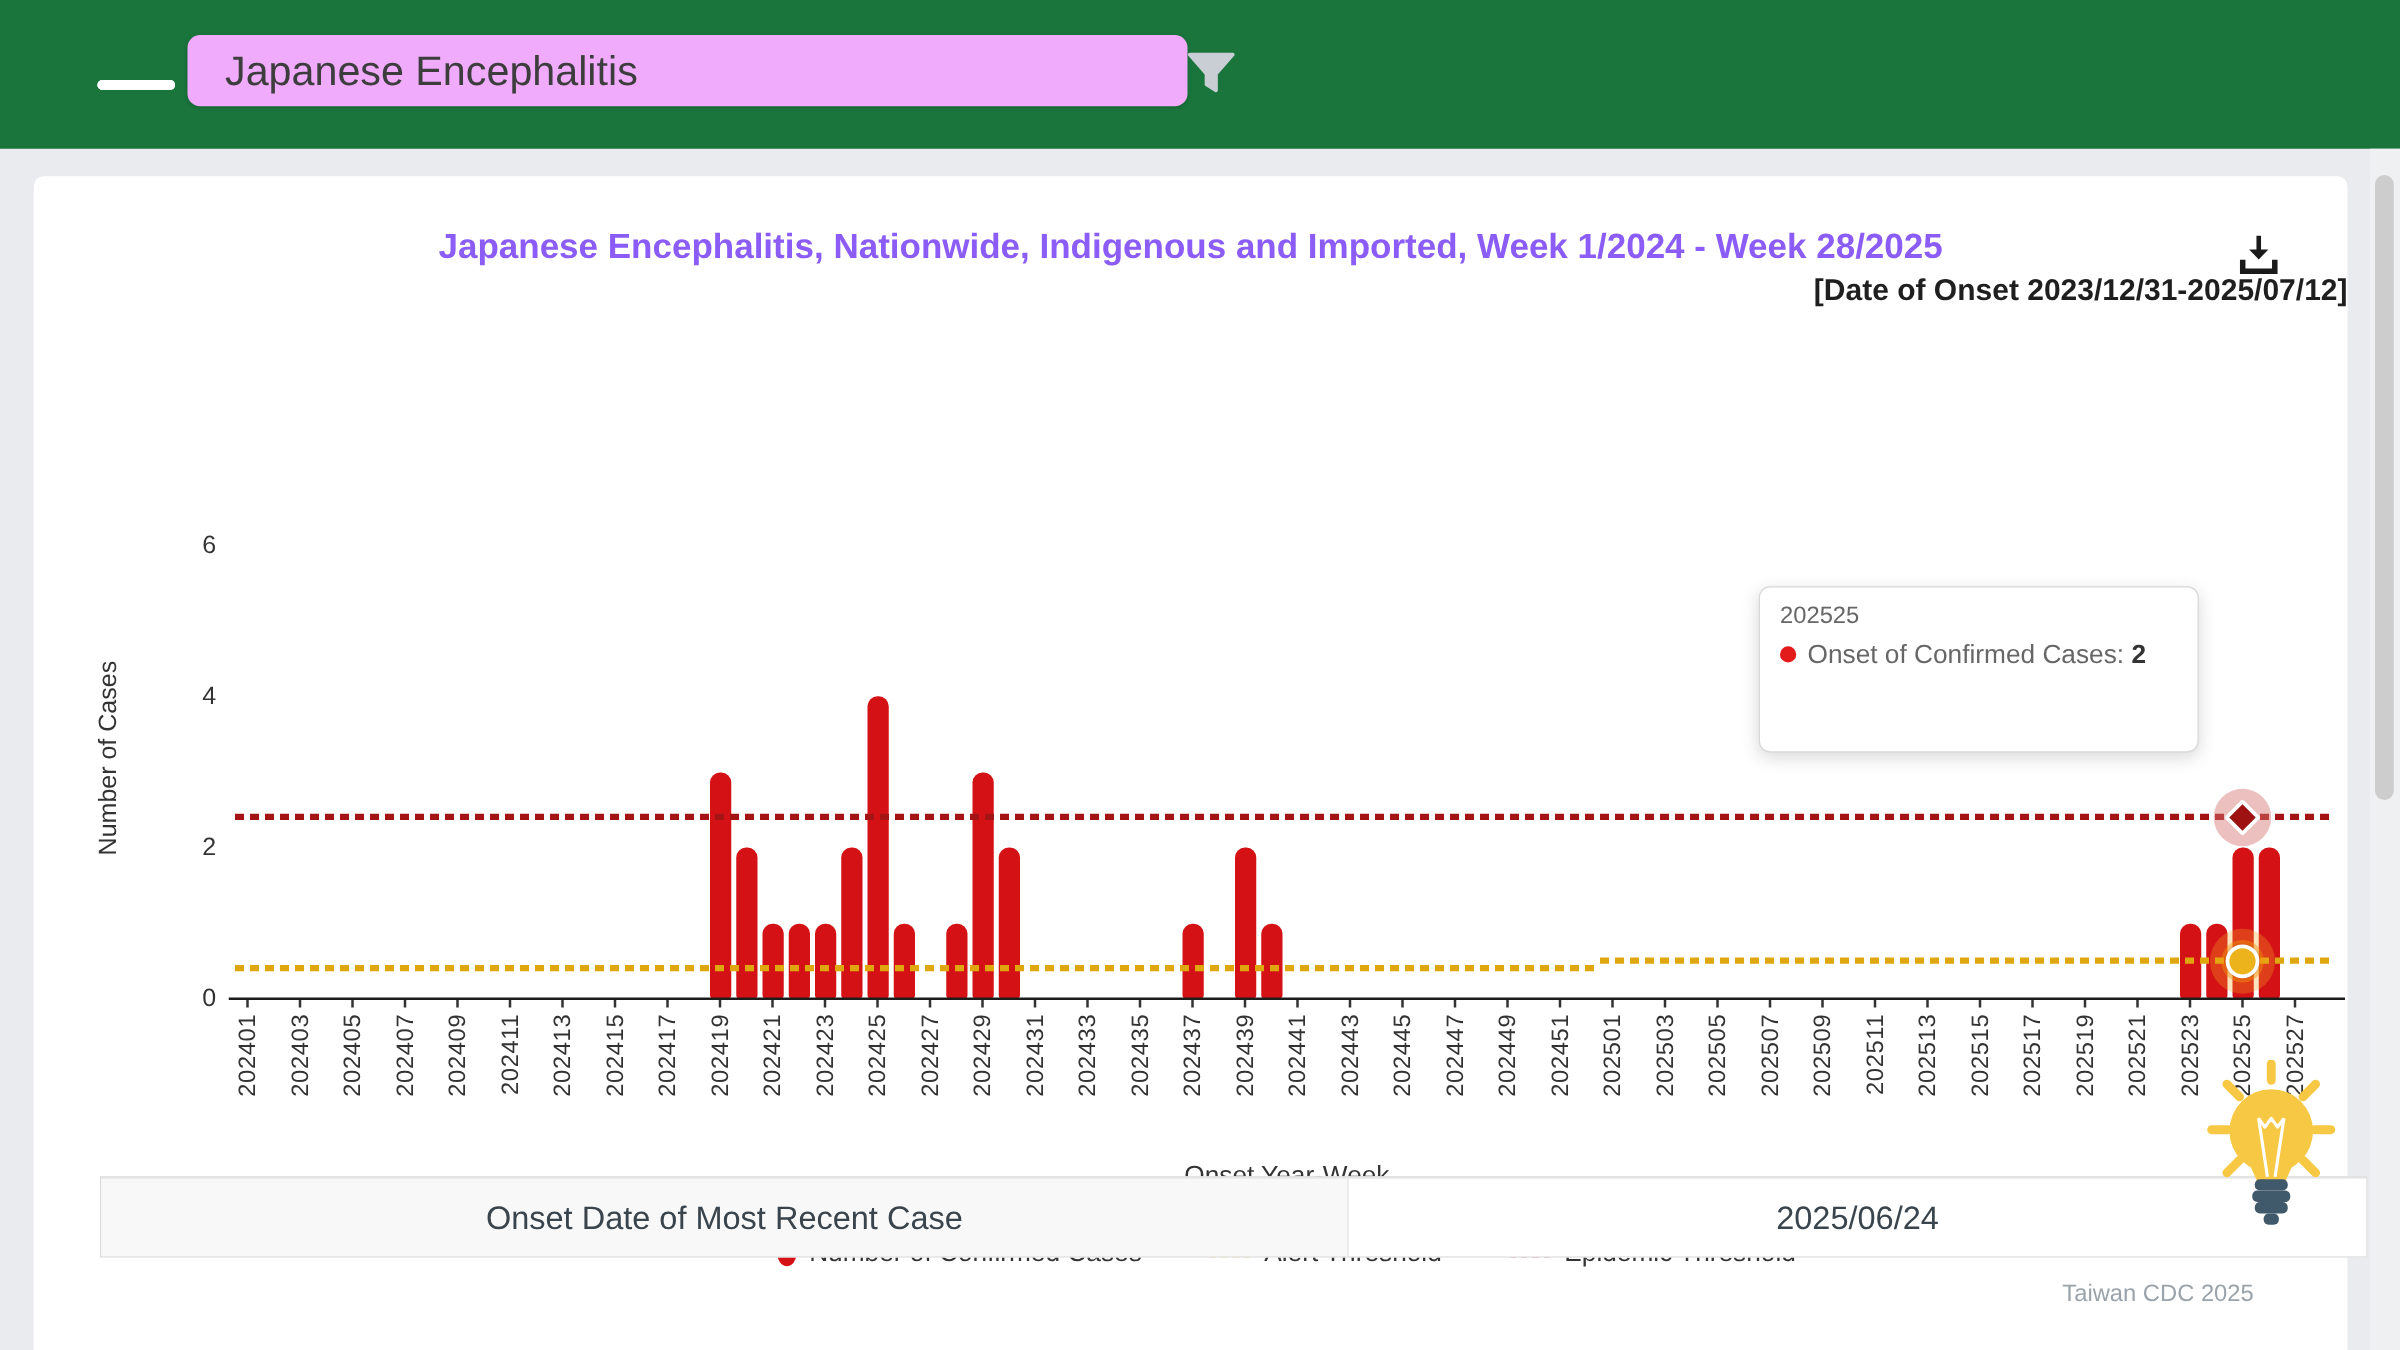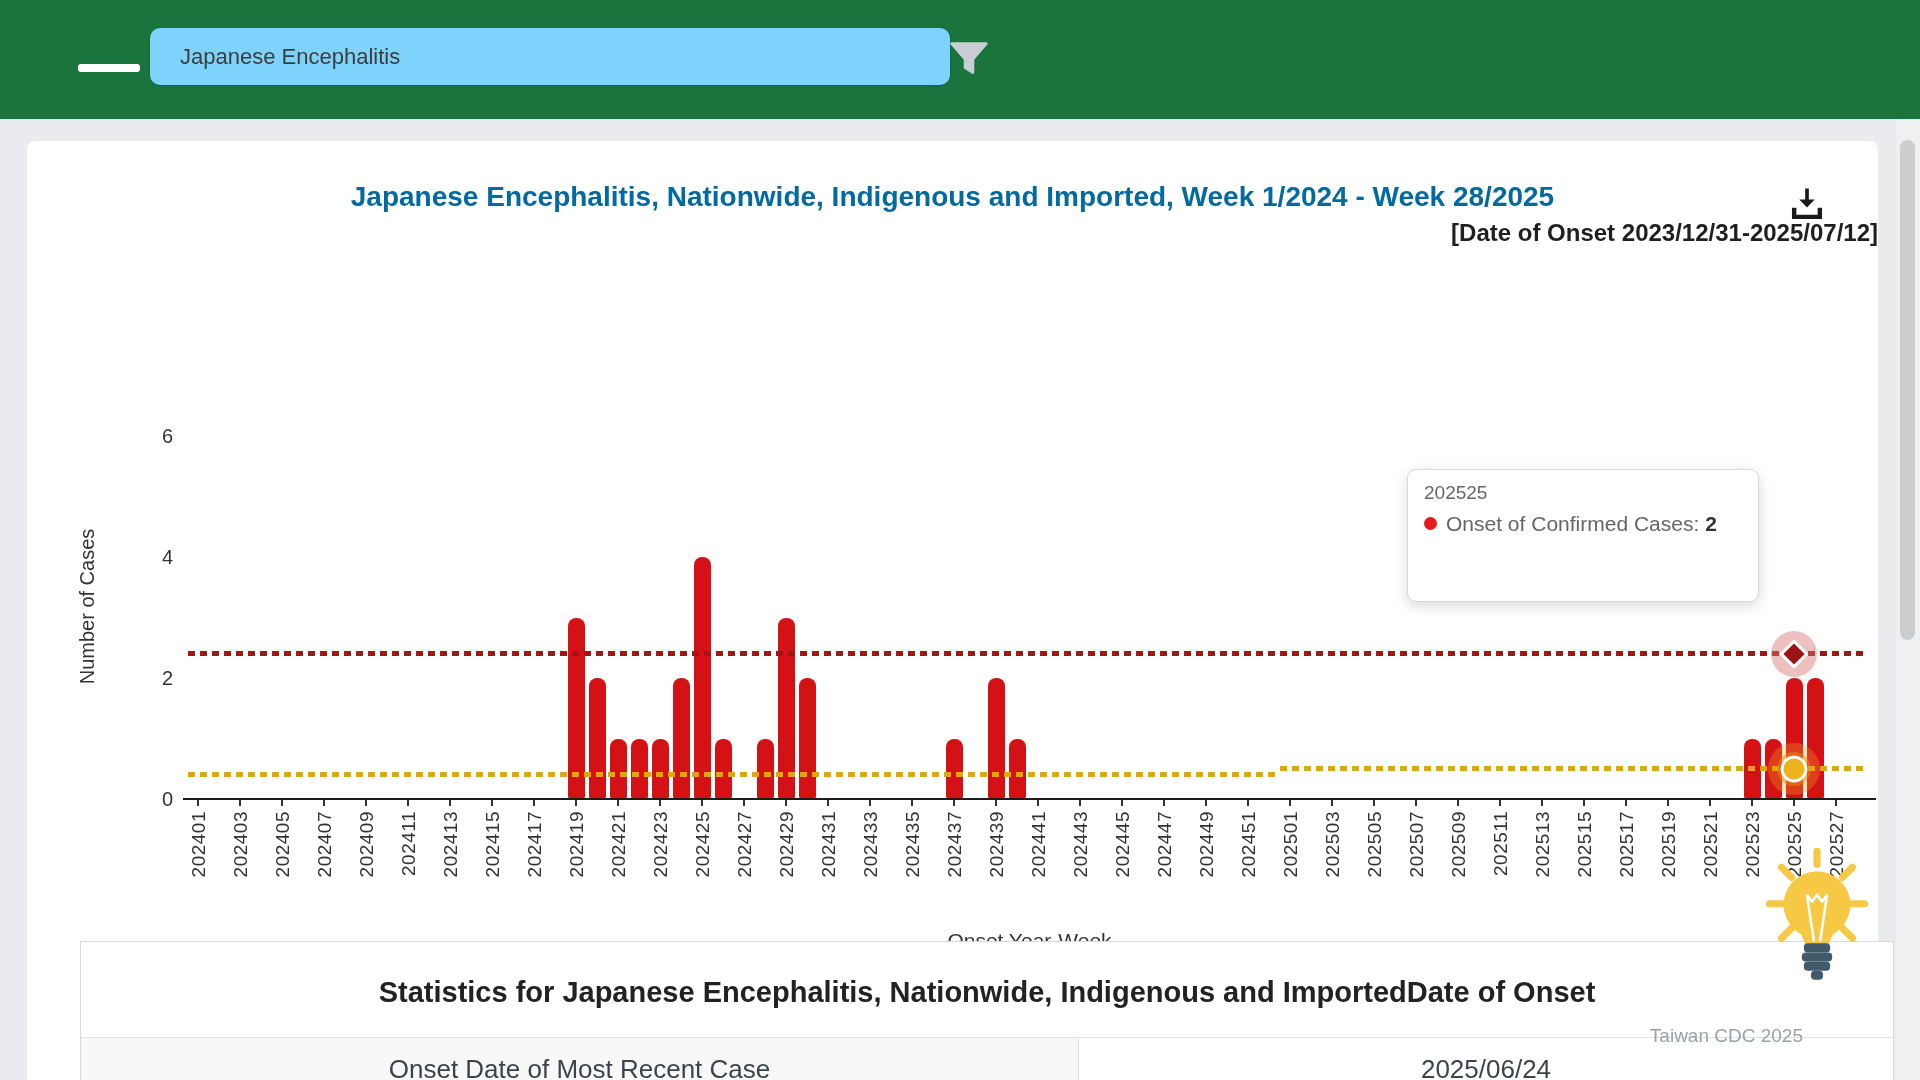--- a/index.html
+++ b/index.html
@@ -1,28 +1,28 @@
 <!DOCTYPE html>
 <html><head>
 <meta charset="utf-8">
 <style>
   html,body{margin:0;padding:0;width:1920px;height:1080px;overflow:hidden;
     background:#e9ebee;font-family:"Liberation Sans",sans-serif;position:relative;}
   
   .header{position:absolute;left:0;top:0;width:1920px;height:119px;background:#19753c;z-index:20;}
   .hamburger{position:absolute;left:78px;top:37px;width:62px;height:45px;cursor:pointer;}
   .hamburger .bar{width:62px;height:8px;background:#fff;border-radius:4px;margin-bottom:10px;}
-  .searchbox{position:absolute;left:150px;top:28px;width:770px;height:57px;background:#7dd3fc;
-    border:none;border-radius:10px;font-size:22px;color:#3d3d3d;padding:0 0 0 30px;outline:none;
+  .searchbox{position:absolute;left:150px;top:28px;width:770px;height:57px;background:#f0abfc;
+    border:none;border-radius:10px;font-size:33px;color:#3d3d3d;padding:0 0 0 30px;outline:none;
     font-family:"Liberation Sans",sans-serif;box-shadow:0 1px 3px rgba(0,0,0,.15);}
   .funnel{position:absolute;left:946px;top:36px;width:46px;height:46px;cursor:pointer;}
   
   .card{position:absolute;left:27px;top:141px;width:1851px;height:1300px;background:#fff;
     border-radius:8px 8px 0 0;z-index:1;}
-  .chart-title{margin-top:40px;text-align:center;font-size:28px;font-weight:bold;color:#0369a1;}
+  .chart-title{margin-top:40px;text-align:center;font-size:28px;font-weight:bold;color:#8b5cf6;}
   .chart-subtitle{margin-top:6px;text-align:right;font-size:24px;font-weight:bold;color:#1f1f1f;}
   .dl-btn{position:absolute;left:1758px;top:42px;width:44px;height:44px;cursor:pointer;}
   
   .plot{position:absolute;left:160px;top:250px;width:1685px;height:408px;}
   .axisline{position:absolute;left:-4px;width:1693px;bottom:-1px;height:2px;background:#1c1c1c;z-index:2;}
   .bar{position:absolute;bottom:0;width:17px;background:#d41215;border-radius:8px 8px 3px 3px;z-index:1;}
   .thline{position:absolute;height:5px;z-index:3;}
   .xtick{position:absolute;width:2px;height:6px;top:409px;background:#333;}
   .xlabel{position:absolute;top:420px;writing-mode:vertical-rl;transform:rotate(180deg);
     font-size:19px;line-height:27px;color:#333;letter-spacing:.5px;}
@@ -217,21 +217,20 @@
     </div>
     <div class="item">
       <div class="dash lg-marker" style="background: repeating-linear-gradient(90deg, rgb(164, 20, 20) 0px, rgb(164, 20, 20) 5px, transparent 5px, transparent 9px);"></div>
       <div class="lbl">Epidemic Threshold</div>
     </div>
   </div>
 
   <div class="watermark">Taiwan CDC 2025</div>
 
   <div class="stats">
-    <div class="stats-title">Statistics for Japanese Encephalitis, Nationwide, Indigenous and ImportedDate of Onset</div>
     <div class="stats-row">
       <div class="stats-cell l">Onset Date of Most Recent Case</div>
       <div class="stats-cell r">2025/06/24</div>
     </div>
   </div>
 </div>
 
 <div class="tooltip">
   <div class="tt-title">202525</div>
   <div class="tt-row">

